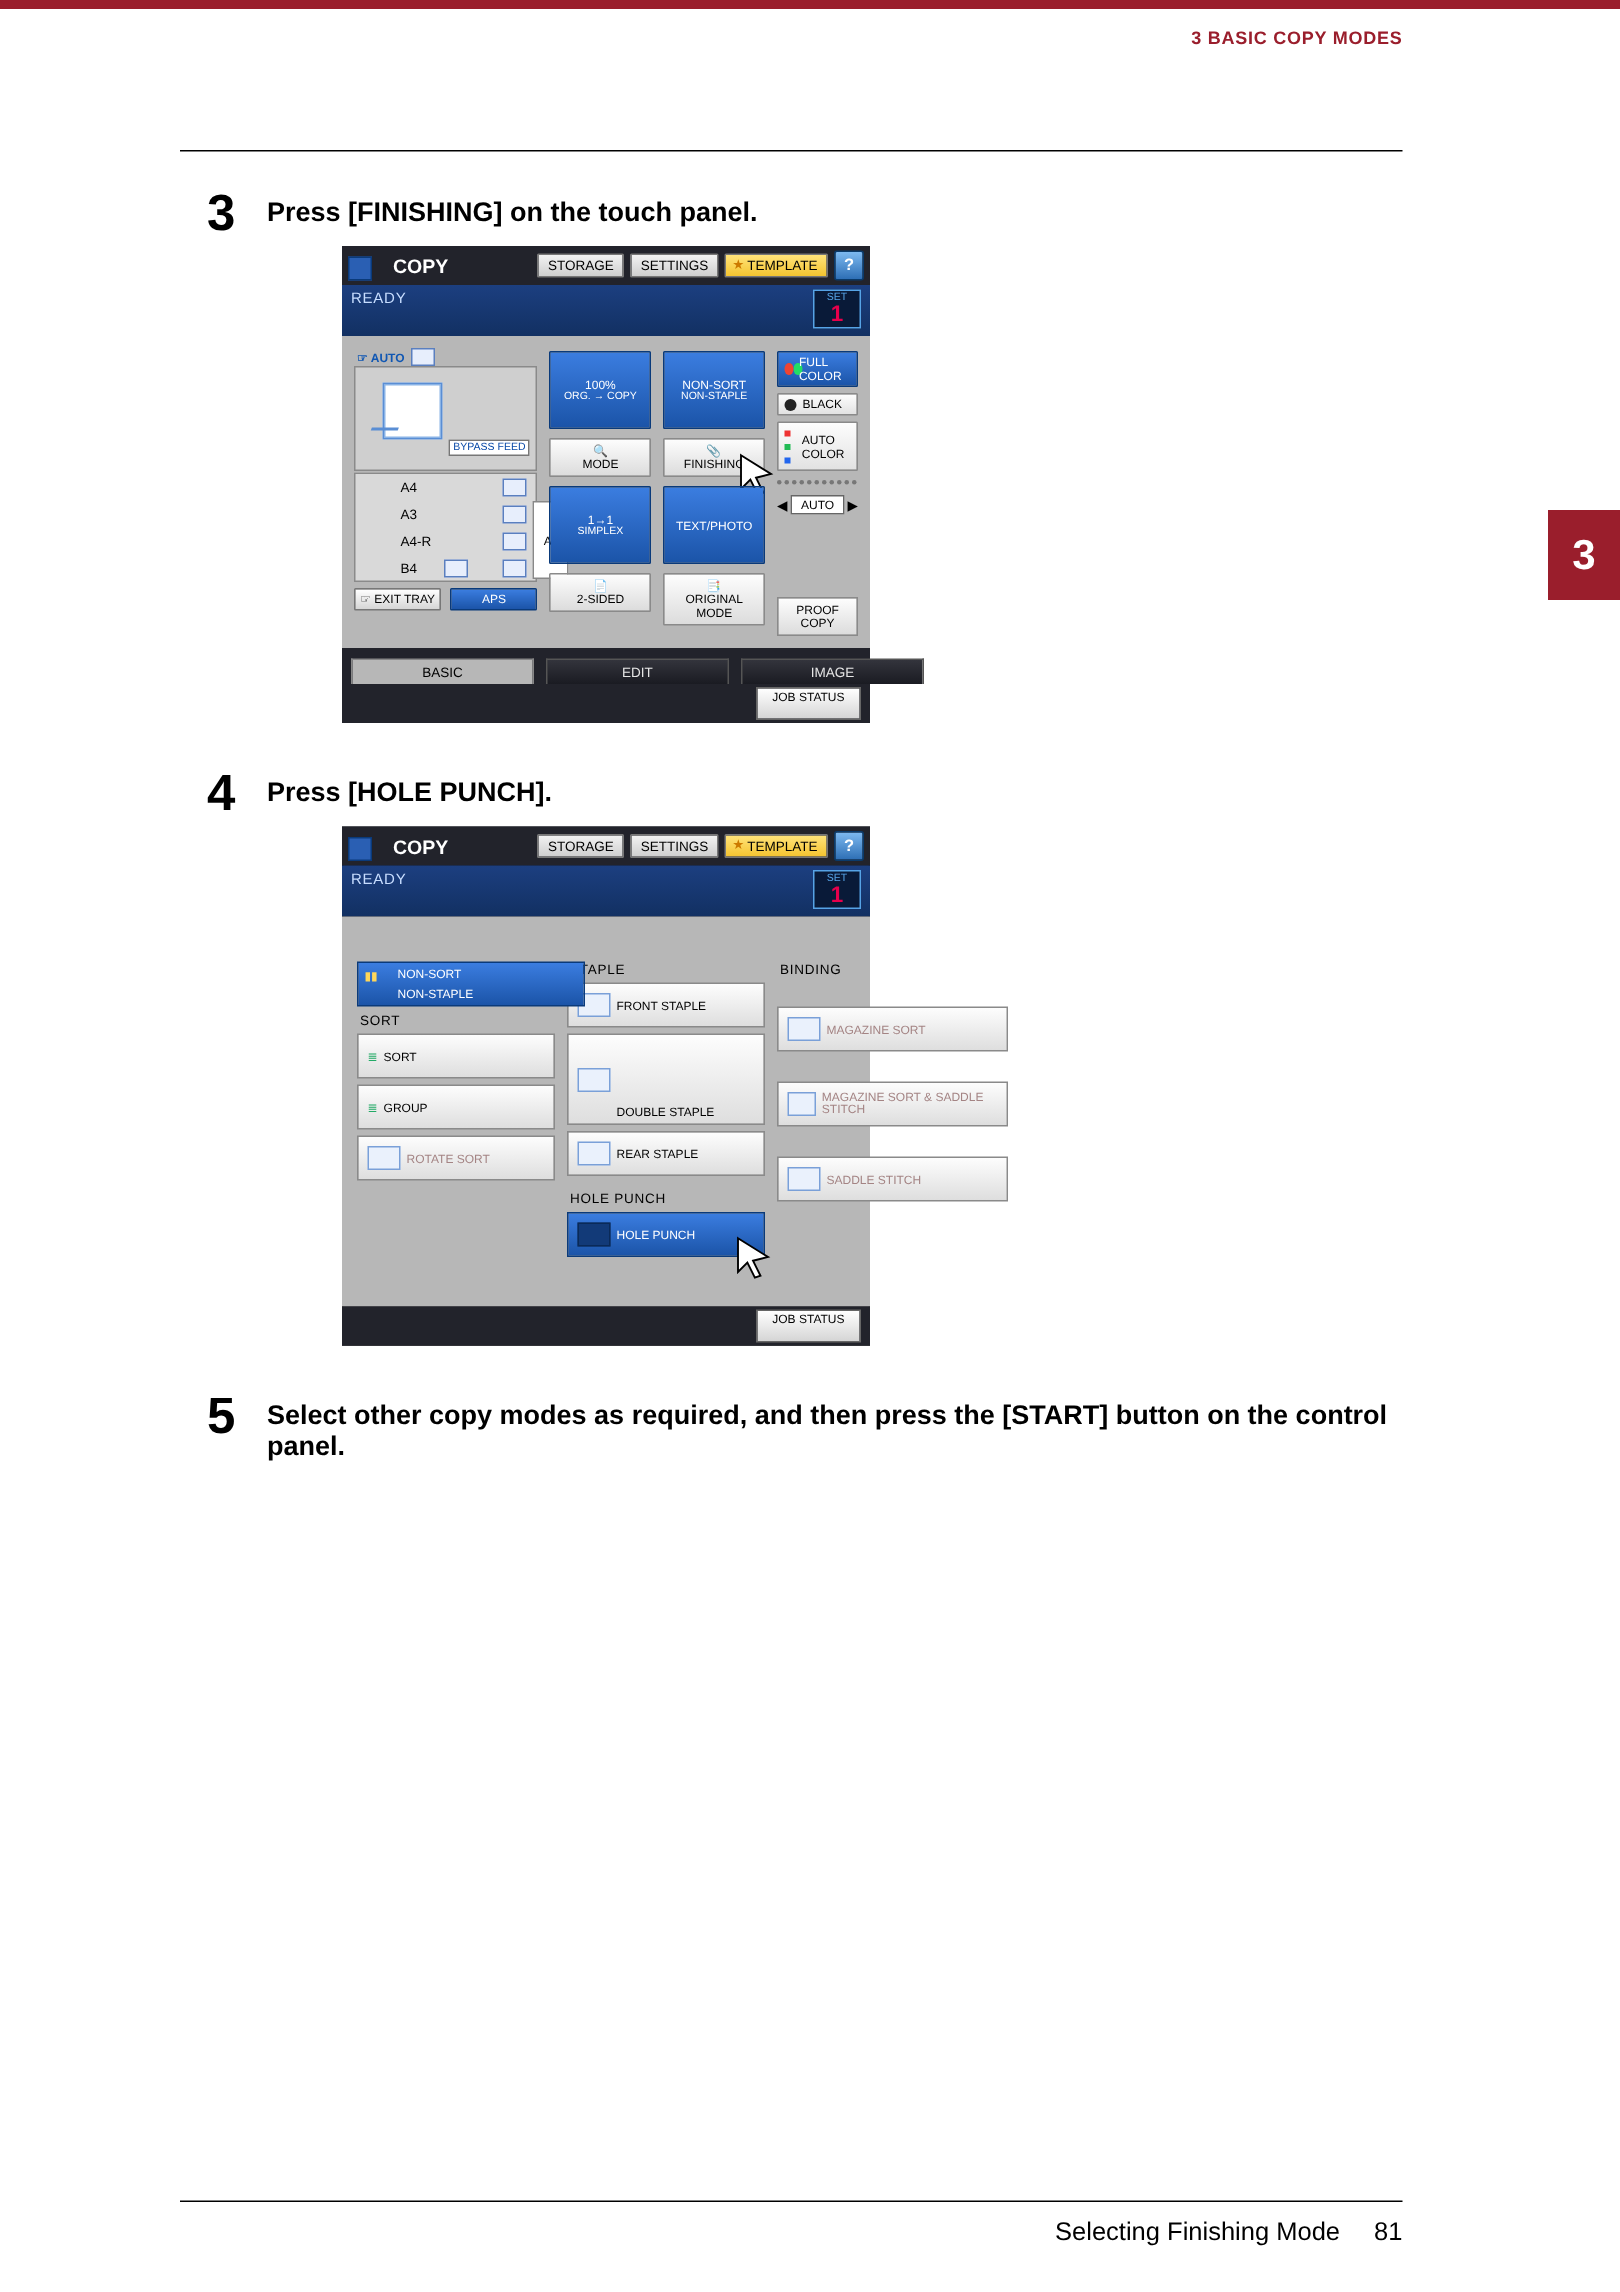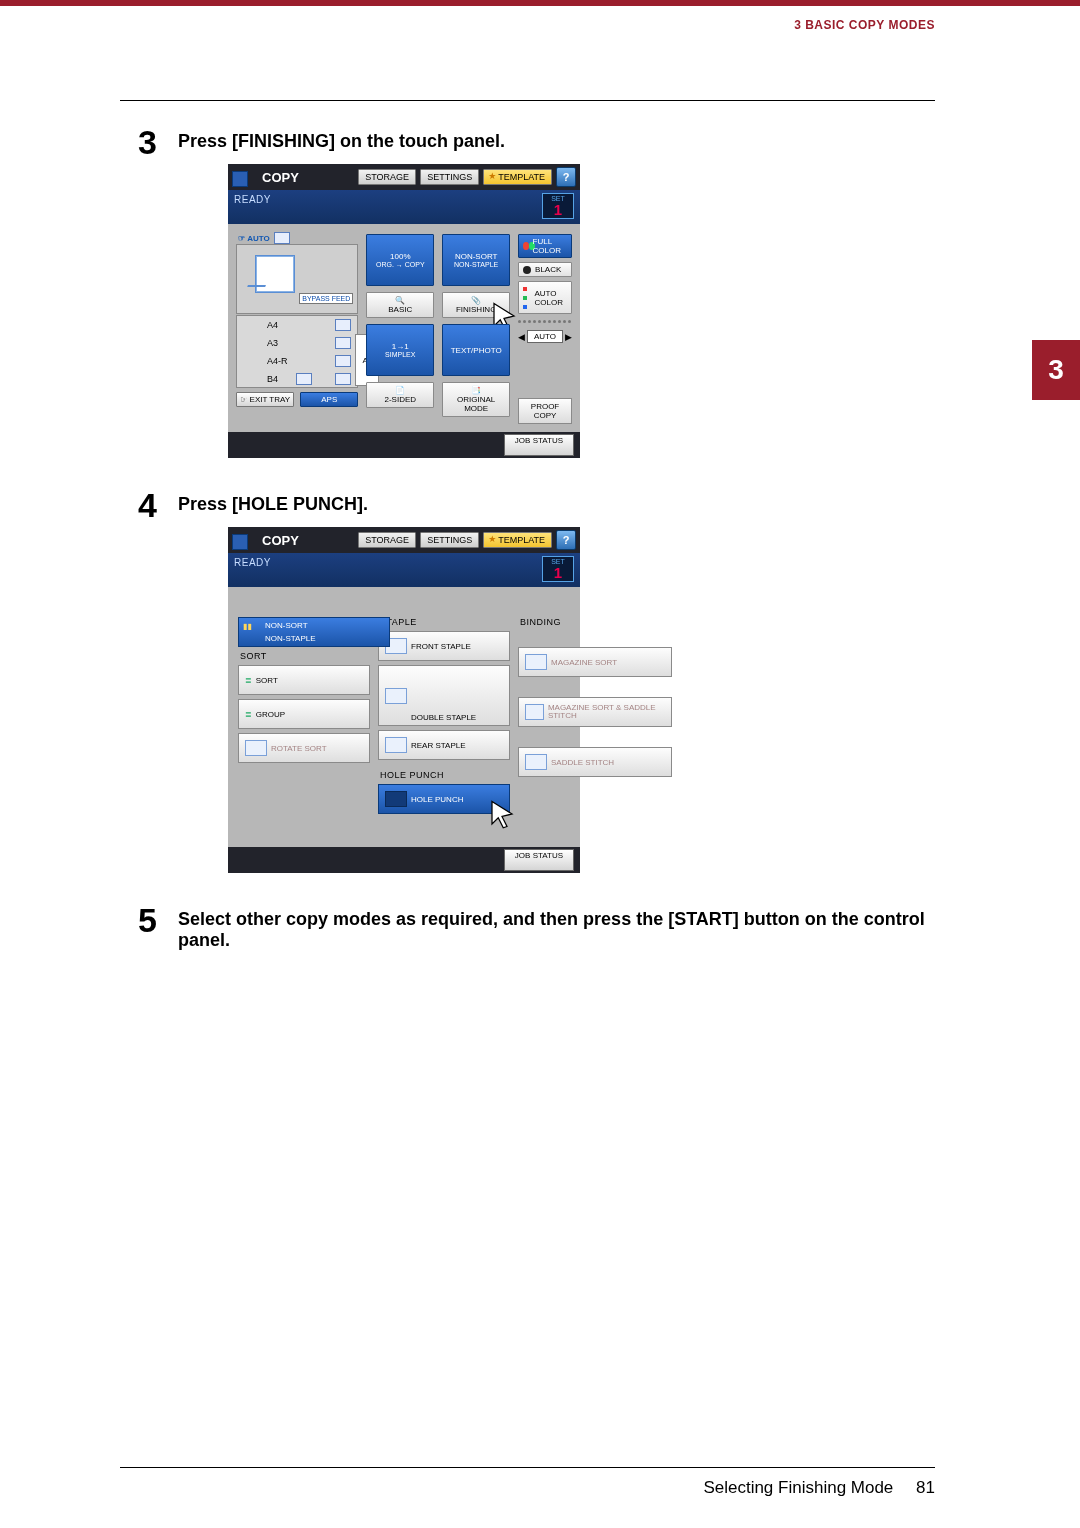--- a/index.html
+++ b/index.html
@@ -464,21 +464,21 @@
             </div>
           </div>
 
           <div class="mid-col">
             <div class="grid-btn blue tall">
               <span class="top-line">100%</span>
               <span style="font-size:7px;">ORG. → COPY</span>
             </div>
             <div class="grid-btn">
               <span>🔍</span>
-              <span>BASIC</span>
+              <span>MODE</span>
             </div>
             <div class="grid-btn blue tall">
               <span class="top-line">1→1</span>
               <span style="font-size:7px;">SIMPLEX</span>
             </div>
             <div class="grid-btn">
               <span>📄</span>
               <span>2-SIDED</span>
             </div>
           </div>
@@ -536,20 +536,25 @@
             </div>
             <div style="display:flex;gap:2px;align-items:center;justify-content:center;">
               <span style="color:#000;">◀</span>
               <span class="auto-chip">AUTO</span>
               <span style="color:#000;">▶</span>
             </div>
             <div class="proof-btn">PROOF COPY</div>
           </div>
         </div>
 
+        <div class="tab-strip">
+          <div class="tab active">BASIC</div>
+          <div class="tab">EDIT</div>
+          <div class="tab">IMAGE</div>
+        </div>
         <div class="job-status-row">
           <div class="job-status-btn">JOB STATUS</div>
         </div>
       </div>
     </div>
   </div>
 
   <div class="step">
     <div class="step-num">4</div>
     <div class="step-body">

